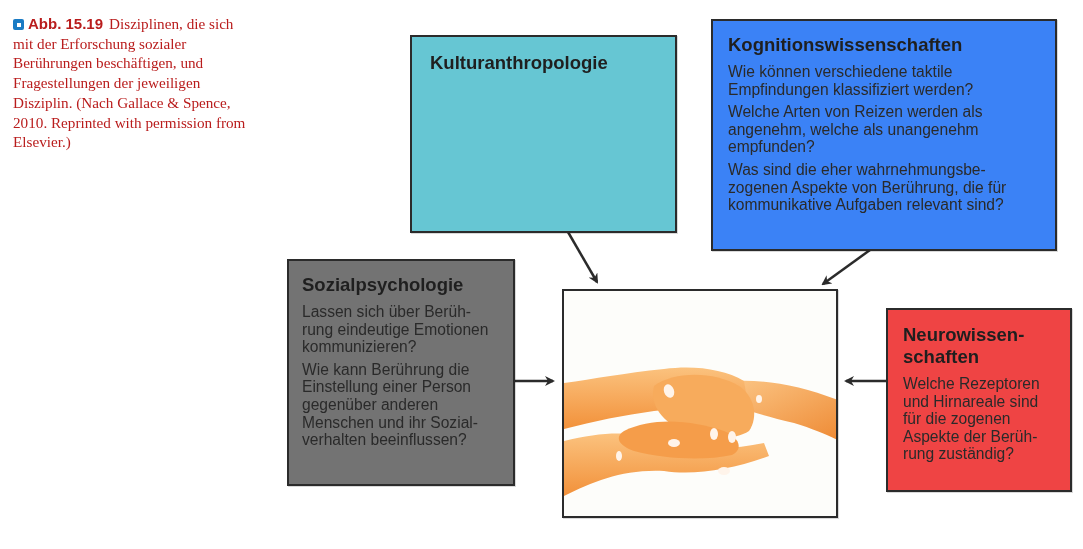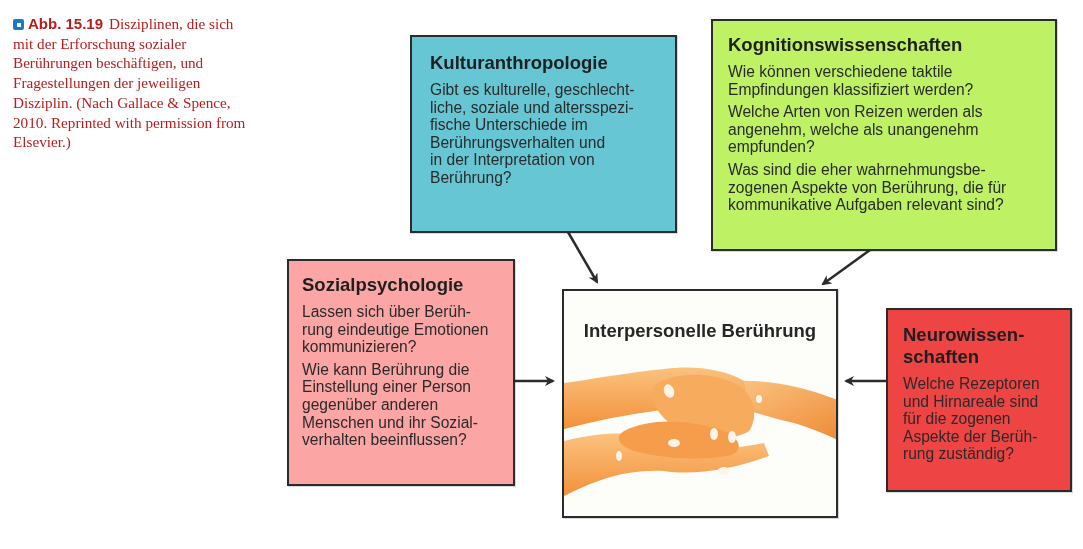--- a/index.html
+++ b/index.html
@@ -29,22 +29,22 @@
     border: 2.5px solid #2b2b2b;
     box-shadow: 1px 1px 0 rgba(0,0,0,0.15);
   }
   .box .title {
     font-weight: bold; font-size: 18.5px; line-height: 22px; color: #1f1f1f; margin-bottom: 7px;
   }
   .box p {
     margin: 0 0 5px 0; font-size: 15.6px; line-height: 17.6px; color: #2a2a2a; white-space: pre-line;
   }
   #box-kultur { left: 410px; top: 35px; width: 267px; height: 198px; background: #66c6d3; padding: 15px 12px 10px 18px; }
-  #box-kogn   { left: 711px; top: 19px; width: 346px; height: 232px; background: #bef264; padding: 13px 10px 0 15px; }
-  #box-sozial { left: 287px; top: 259px; width: 228px; height: 227px; background: #fca5a5; padding: 13px 8px 0 13px; }
+  #box-kogn   { left: 711px; top: 19px; width: 346px; height: 232px; background: #3b82f6; padding: 13px 10px 0 15px; }
+  #box-sozial { left: 287px; top: 259px; width: 228px; height: 227px; background: #737373; padding: 13px 8px 0 13px; }
   #box-neuro  { left: 886px; top: 308px; width: 186px; height: 184px; background: #ef4444; padding: 14px 8px 0 15px; }
   #box-center { left: 562px; top: 289px; width: 276px; height: 229px; background: #fdfdfa; padding: 0; overflow: hidden; }
   #box-center .center-title {
     position: absolute; left: 0; right: 0; top: 29px; text-align: center;
     font-weight: bold; font-size: 18.5px; color: #262626;
   }
   #box-center svg.hands { position: absolute; left: 0; top: 0; }
   svg.arrows { position: absolute; left: 0; top: 0; pointer-events: none; }
 </style>
 </head>
@@ -61,26 +61,20 @@
     </marker>
   </defs>
   <line x1="568" y1="232" x2="597" y2="282" stroke="#2b2b2b" stroke-width="2.5" marker-end="url(#ah)"></line>
   <line x1="870" y1="250" x2="823" y2="284" stroke="#2b2b2b" stroke-width="2.5" marker-end="url(#ah)"></line>
   <line x1="514" y1="381" x2="553" y2="381" stroke="#2b2b2b" stroke-width="2.5" marker-end="url(#ah)"></line>
   <line x1="887" y1="381" x2="846" y2="381" stroke="#2b2b2b" stroke-width="2.5" marker-end="url(#ah)"></line>
 </svg>
 
 <div class="box" id="box-kultur">
   <div class="title">Kulturanthropologie</div>
-  <p>Gibt es kulturelle, geschlecht-
-liche, soziale und altersspezi-
-fische Unterschiede im
-Berührungsverhalten und
-in der Interpretation von
-Berührung?</p>
 </div>
 
 <div class="box" id="box-kogn">
   <div class="title">Kognitionswissenschaften</div>
   <p>Wie können verschiedene taktile
 Empfindungen klassifiziert werden?</p>
   <p>Welche Arten von Reizen werden als
 angenehm, welche als unangenehm
 empfunden?</p>
   <p>Was sind die eher wahrnehmungsbe-
@@ -133,14 +127,13 @@
     <path d="M60,140 C90,125 130,130 160,140 C175,146 180,158 168,164 C140,170 100,168 70,160 C55,155 50,146 60,140 Z" fill="#f59d4a"></path>
 
     <ellipse cx="105" cy="100" rx="5" ry="7" fill="#fff4ea" transform="rotate(-20 105 100)"></ellipse>
     <ellipse cx="150" cy="143" rx="4" ry="6" fill="#fff4ea"></ellipse>
     <ellipse cx="168" cy="146" rx="4" ry="6" fill="#fff4ea"></ellipse>
     <ellipse cx="110" cy="152" rx="6" ry="4" fill="#fff4ea"></ellipse>
     <ellipse cx="160" cy="180" rx="6" ry="4" fill="#fff4ea"></ellipse>
     <ellipse cx="195" cy="108" rx="3" ry="4" fill="#fff4ea"></ellipse>
     <ellipse cx="55" cy="165" rx="3" ry="5" fill="#fff4ea"></ellipse>
   </svg>
-  <div class="center-title">Interpersonelle Berührung</div>
 </div>
 
 </body></html>

